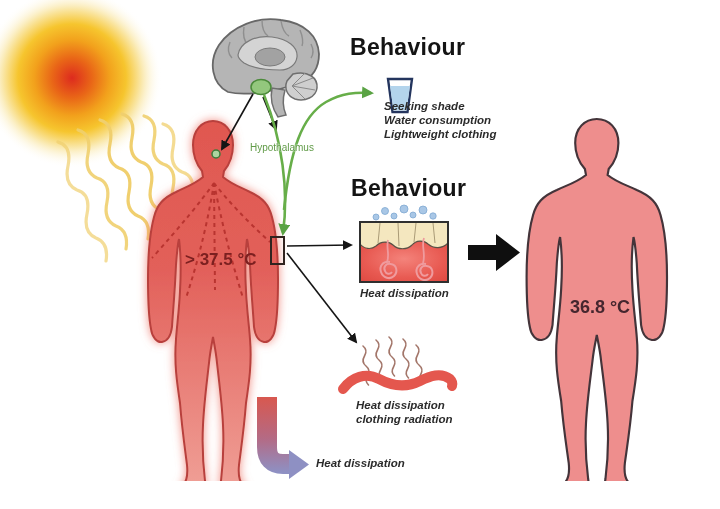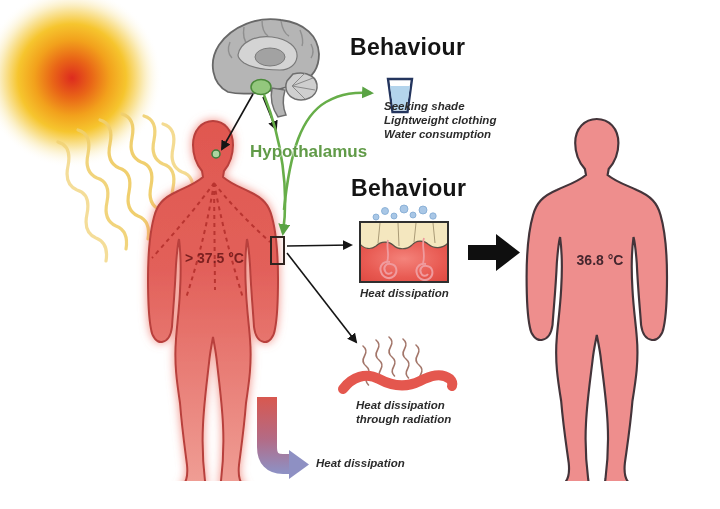--- a/index.html
+++ b/index.html
@@ -2,23 +2,23 @@
 <html><head>
 <meta charset="utf-8">
 <style>
   html,body{margin:0;padding:0;background:#fff;}
   #stage{position:relative;width:720px;height:481px;background:#fff;overflow:hidden;
          font-family:"Liberation Sans", sans-serif;}
   #stage svg.canvas{position:absolute;left:0;top:0;}
   .t{position:absolute;white-space:nowrap;}
   .title{font-size:23px;font-weight:bold;color:#141414;letter-spacing:.3px;}
   .cap{font-size:11.5px;font-style:italic;font-weight:600;color:#2b2b2b;line-height:14px;}
-  .hypo{font-size:17px;font-weight:bold;color:#619b48;text-shadow:0 0 2px #fff,0 0 2px #fff;}
-  .temp-hot{font-size:14px;font-weight:bold;color:#7c2020;}
-  .temp-normal{font-size:14px;font-weight:bold;color:#45262e;}
+  .hypo{font-size:10px;font-weight:normal;color:#619b48;text-shadow:0 0 2px #fff,0 0 2px #fff;}
+  .temp-hot{font-size:17px;font-weight:bold;color:#7c2020;}
+  .temp-normal{font-size:18px;font-weight:bold;color:#45262e;margin-top:45px;}
 </style>
 </head>
 <body>
 
 <div id="stage">
 
 <svg class="canvas" width="720" height="509" viewBox="0 0 720 509">
   <defs>
     <radialGradient id="sunGrad" cx="50%" cy="50%" r="50%">
       <stop offset="0%" stop-color="#dd2b1e"></stop>
@@ -198,38 +198,38 @@
 
   <rect x="40" y="490" width="668" height="13" fill="#7d9ed2"></rect>
 
   <use href="#bodyShape" transform="translate(505,113) scale(1.08,1)" fill="#ee8e8d" stroke="#44343a" stroke-width="2"></use>
 </svg>
 
 <div class="t title" style="left:350px;top:34px;">Behaviour</div>
 
 <div class="t cap" style="left:360px;top:99px;margin-left:24px;">
   <div>Seeking shade</div>
+  <div>Water consumption</div>
   <div>Lightweight clothing</div>
-  <div>Water consumption</div>
 </div>
 
 <div class="t hypo" style="left:250px;top:142px;">Hypothalamus</div>
 
 <div class="t title" style="left:351px;top:175px;">Behaviour</div>
 
 <div class="t temp-hot" style="left:185px;top:250px;">&gt; 37.5 °C</div>
 
 <div class="t temp-normal" style="left:565px;top:252px;width:70px;text-align:center;">36.8 °C</div>
 
 <div class="t cap" style="left:360px;top:286px;">
   <div>Heat dissipation</div>
 </div>
 
 <div class="t cap" style="left:356px;top:398px;">
   <div>Heat dissipation</div>
-  <div>through radiation</div>
+  <div>clothing radiation</div>
 </div>
 
 <div class="t cap" style="left:316px;top:456px;">
   <div>Heat dissipation</div>
 </div>
 
 </div>
 
 </body></html>

